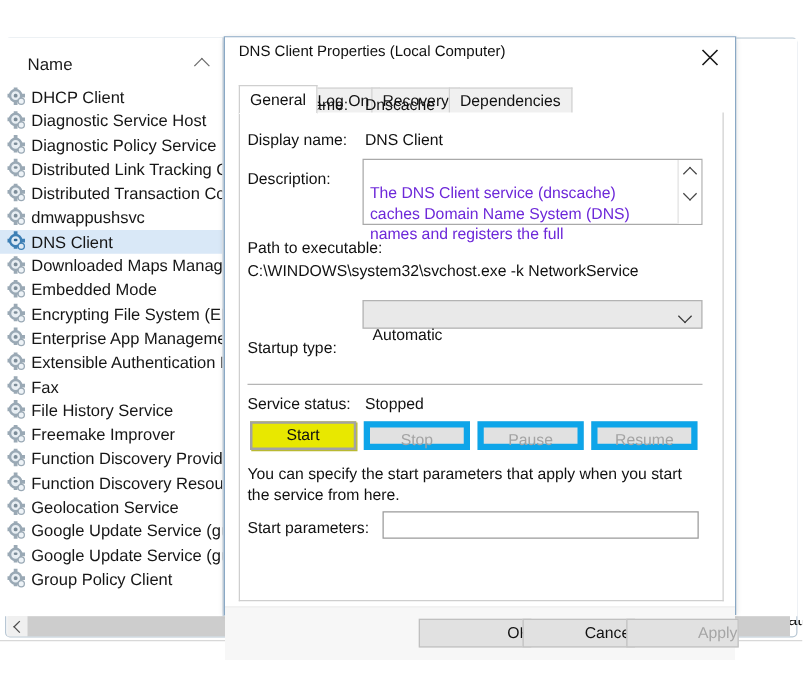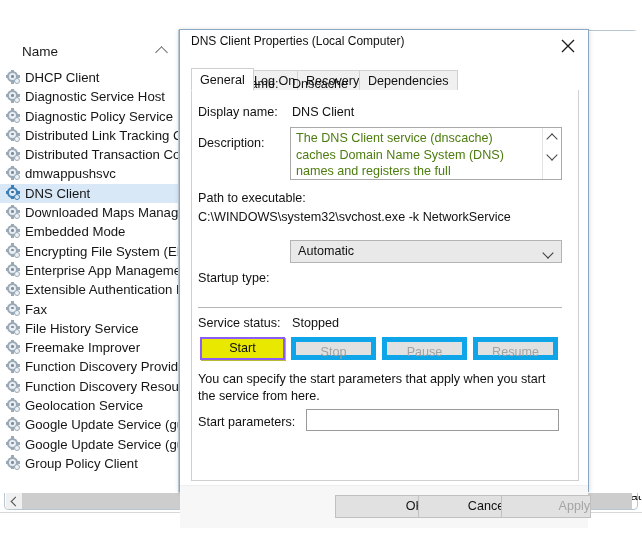--- a/index.html
+++ b/index.html
@@ -306,25 +306,25 @@
   #desc-box {
     position: absolute;
     left: 110px; top: 97px;
     width: 272px; height: 53px;
     border: 1px solid #a9a9a9;
     background: #ffffff;
     box-sizing: border-box;
   }
   #desc-text {
     position: absolute;
-    left: 5px; top: 2px;
+    left: 5px; top: 18px;
     width: 237px;
     font-size: 12.6px;
     line-height: 16.5px;
-    color: #4d7c0f;
+    color: #6d28d9;
     overflow: hidden;
     height: 49px;
   }
   #desc-sb {
     position: absolute;
     right: 0px; top: 0px;
     width: 18px; height: 51px;
     background: #ffffff;
     border-left: 1px solid #e2e2e2;
   }
@@ -354,21 +354,21 @@
   #startup-combo {
     position: absolute;
     left: 110px; top: 210px;
     width: 272px; height: 23px;
     background: #e9e9e9;
     border: 1px solid #b3b3b3;
     box-sizing: border-box;
   }
   #startup-combo .cv {
     position: absolute;
-    left: 7px; top: 3px;
+    left: 7px; top: 20px;
     font-size: 12.6px;
     color: #111;
     text-align: right;
   }
   #startup-combo .chev {
     position: absolute;
     right: 8px; top: 8px;
     width: 9px; height: 9px;
   }
   #startup-combo .chev::before {
@@ -397,21 +397,21 @@
     box-sizing: border-box;
     font-size: 12.6px;
     color: #a3a3a3;
     text-align: center;
     line-height: 21px;
     white-space: nowrap;
   }
   #btn-start {
     left: 20px;
     background: #e8e800;
-    border: 2px solid #8b5cf6;
+    border: 2px solid #a3a3a3;
     color: #101010;
     line-height: 19px;
     box-shadow: 1px 1px 0 0 #b9b932;
   }
   #btn-stop   { left: 111px; }
   #btn-pause  { left: 202px; }
   #btn-resume { left: 293px; }
 
   #hint-text {
     position: absolute;

